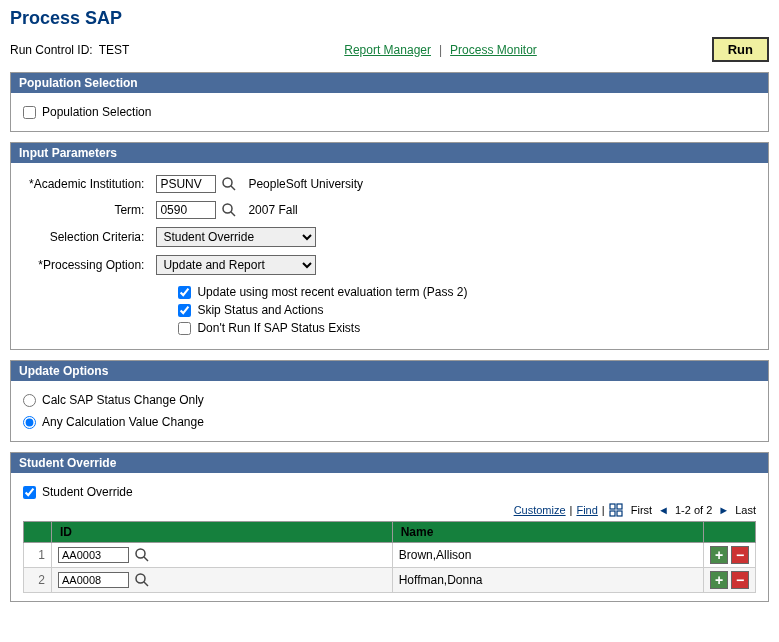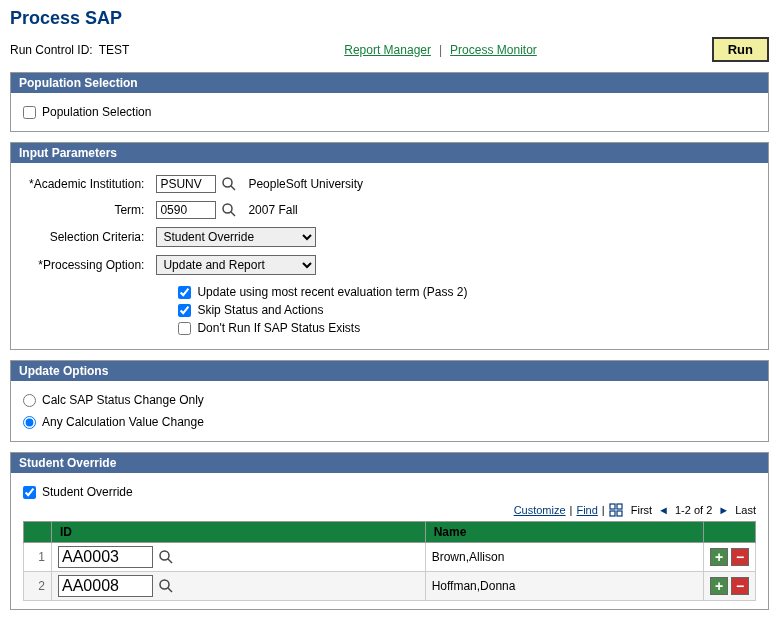--- a/index.html
+++ b/index.html
@@ -204,22 +204,22 @@
       text-align: right;
     }
     .id-cell {
       display: flex;
       align-items: center;
       gap: 4px;
     }
     .id-input {
       border: 1px solid #666;
       padding: 1px 3px;
-      font-size: 16px;
-      width: 95px;
+      font-size: 11px;
+      width: 71px;
     }
     .divider {
       color: #666;
     }
     .grid-icon {
       display: inline-flex;
       width: 14px;
       height: 14px;
       cursor: pointer;
     }

